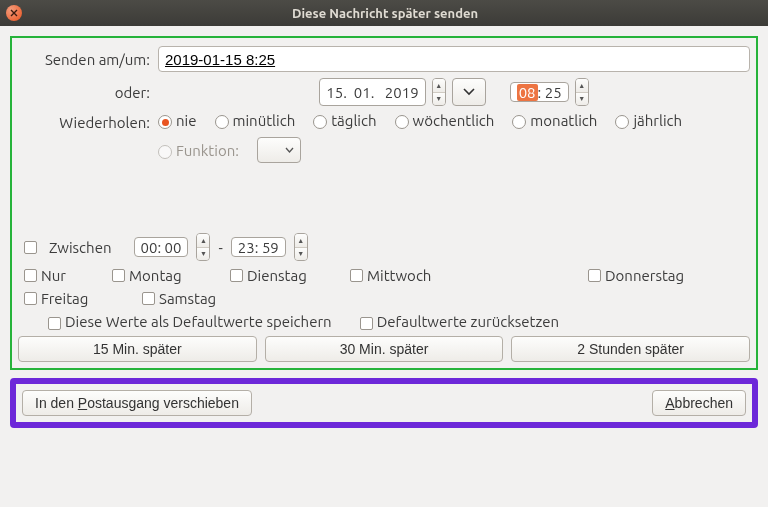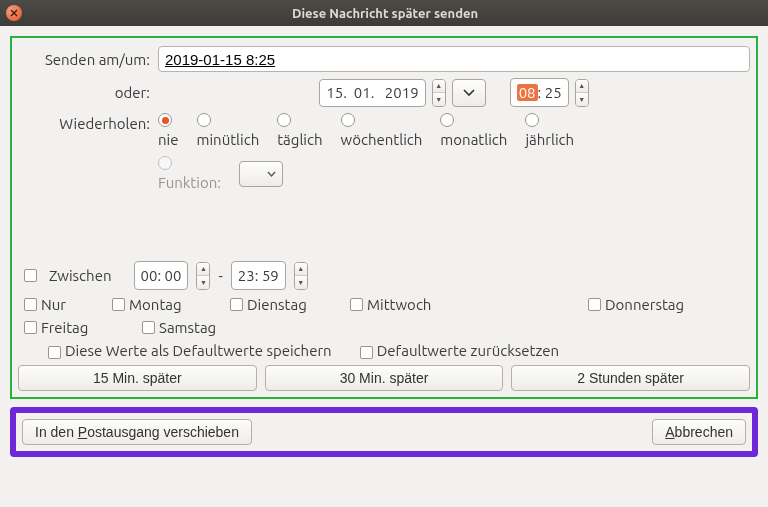--- a/index.html
+++ b/index.html
@@ -10,28 +10,28 @@
 .close-btn svg { width: 8px; height: 8px; }
 .title { flex: 1; text-align: center; padding-right: 22px; }
 .content { padding: 10px; }
 .green-box { border: 2px solid #26b33a; border-radius: 0; padding: 8px 6px 6px; }
 .red-box { border: 6px solid #6d28d9; border-radius: 4px; padding: 6px; margin-top: 8px; display: flex; justify-content: space-between; }
 .row { display: flex; align-items: center; margin-bottom: 6px; }
 .label-col { width: 140px; text-align: right; padding-right: 8px; font-size: 15px; }
 .input-text { height: 26px; border: 1px solid #b8b3ac; border-radius: 4px; padding: 2px 6px; background: #fff; font-size: 15px; }
 .fullwidth { flex: 1; text-decoration: underline; }
 .date-box { display: inline-flex; align-items: center; border: 1px solid #a9a49d; border-radius: 4px; background: #fff; height: 28px; padding: 0 6px; font-size: 15px; }
-.time-box { display: inline-flex; align-items: center; border: 1px solid #a9a49d; border-radius: 4px; background: #fff; height: 29px; padding: 0 6px; font-size: 15px; }
+.time-box { display: inline-flex; align-items: center; border: 1px solid #a9a49d; border-radius: 4px; background: #fff; height: 20px; padding: 0 6px; font-size: 15px; }
 .hl { background: #ed7442; color: #fff; padding: 0 2px; border-radius: 2px; }
 .spinner { display: inline-flex; flex-direction: column; border: 1px solid #a9a49d; border-radius: 4px; overflow: hidden; width: 14px; height: 28px; }
 .spinner button { flex: 1; border: none; background: linear-gradient(#fdfdfc,#eeece8); cursor: pointer; font-size: 7px; line-height: 1; color: #555; padding: 0; }
 .spinner button:first-child { border-bottom: 1px solid #cfcac2; }
 .dd-btn { width: 34px; height: 28px; border: 1px solid #a9a49d; border-radius: 4px; background: linear-gradient(#fdfdfc,#eeece8); display: inline-flex; align-items: center; justify-content: center; cursor: pointer; }
 .radio-group { display: flex; align-items: center; flex-wrap: wrap; gap: 18px; font-size: 15px; }
-.radio-item { display: inline-flex; align-items: flex-start; gap: 4px; flex-direction: column; }
+.radio-item { display: inline-flex; align-items: flex-end; gap: 4px; }
 .radio { width: 14px; height: 14px; border: 1px solid #9a958e; border-radius: 50%; display: inline-flex; align-items: center; justify-content: center; background: #fff; cursor: pointer; }
 .radio.checked::after { content: ""; width: 7px; height: 7px; border-radius: 50%; background: #e95420; }
 .radio.disabled { opacity: 0.55; cursor: default; }
 .check { width: 13px; height: 13px; border: 1px solid #9a958e; border-radius: 2px; background: #fff; display: inline-block; cursor: pointer; vertical-align: middle; margin-right: 4px; }
 .between-row { display: flex; align-items: center; gap: 8px; margin-top: 70px; margin-bottom: 6px; padding-left: 6px; font-size: 15px; }
 .days { display: flex; flex-wrap: wrap; padding-left: 6px; font-size: 15px; row-gap: 6px; }
 .day-item { display: inline-flex; align-items: center; margin-right: 10px; }
 .col-a { width: 78px; }
 .col-b { width: 134px; }
 .col-c { width: 108px; }

